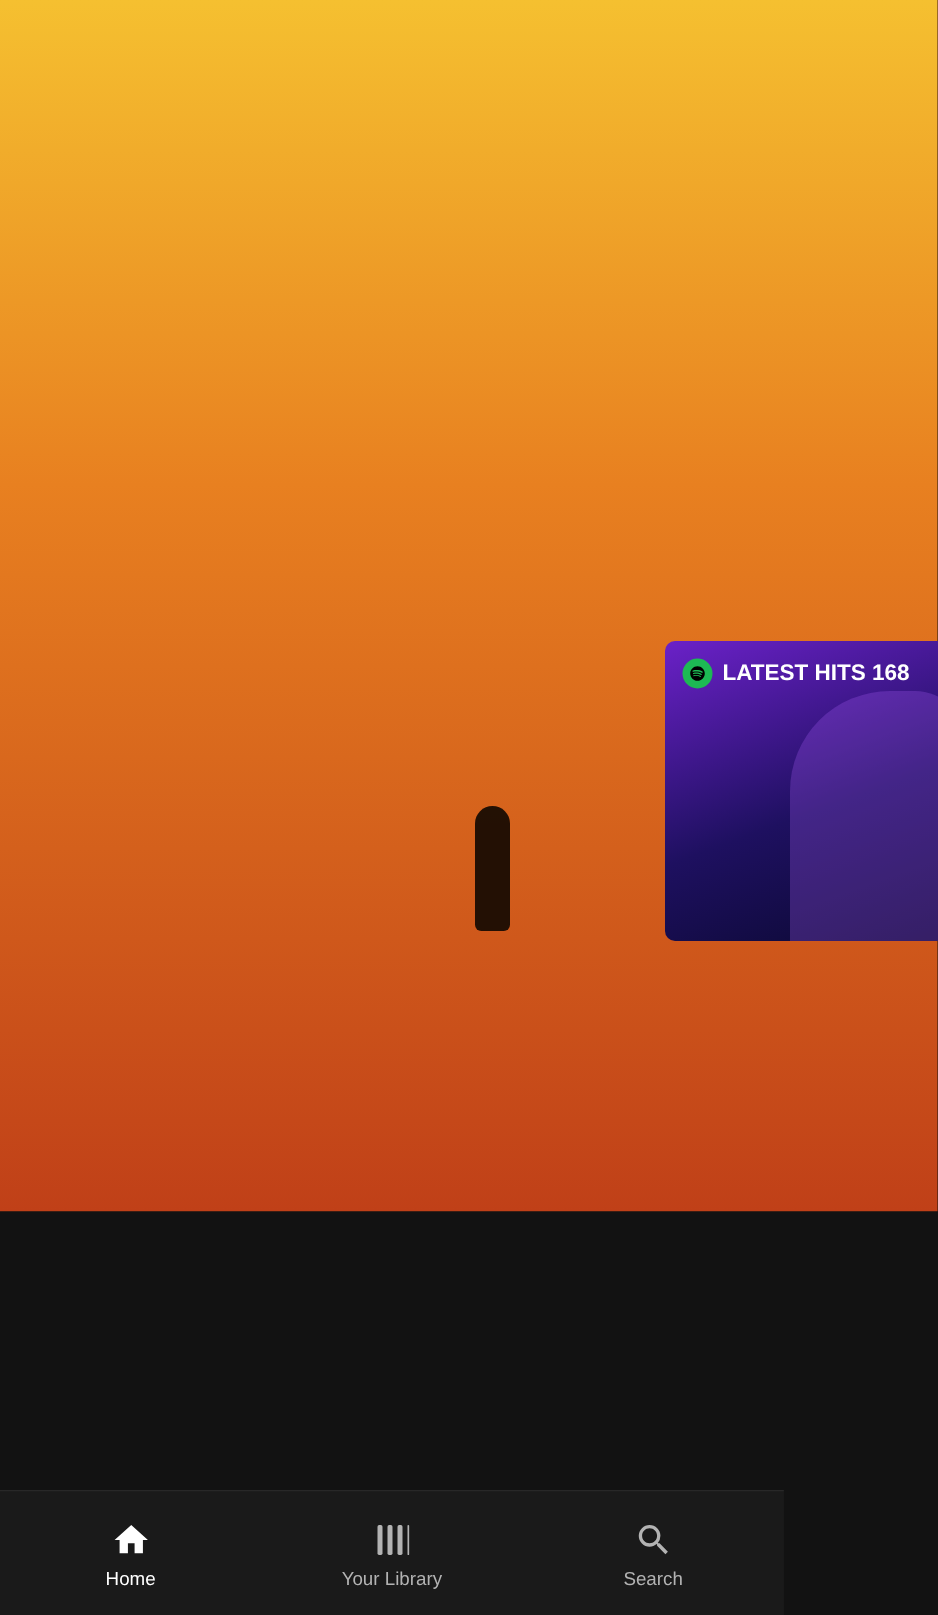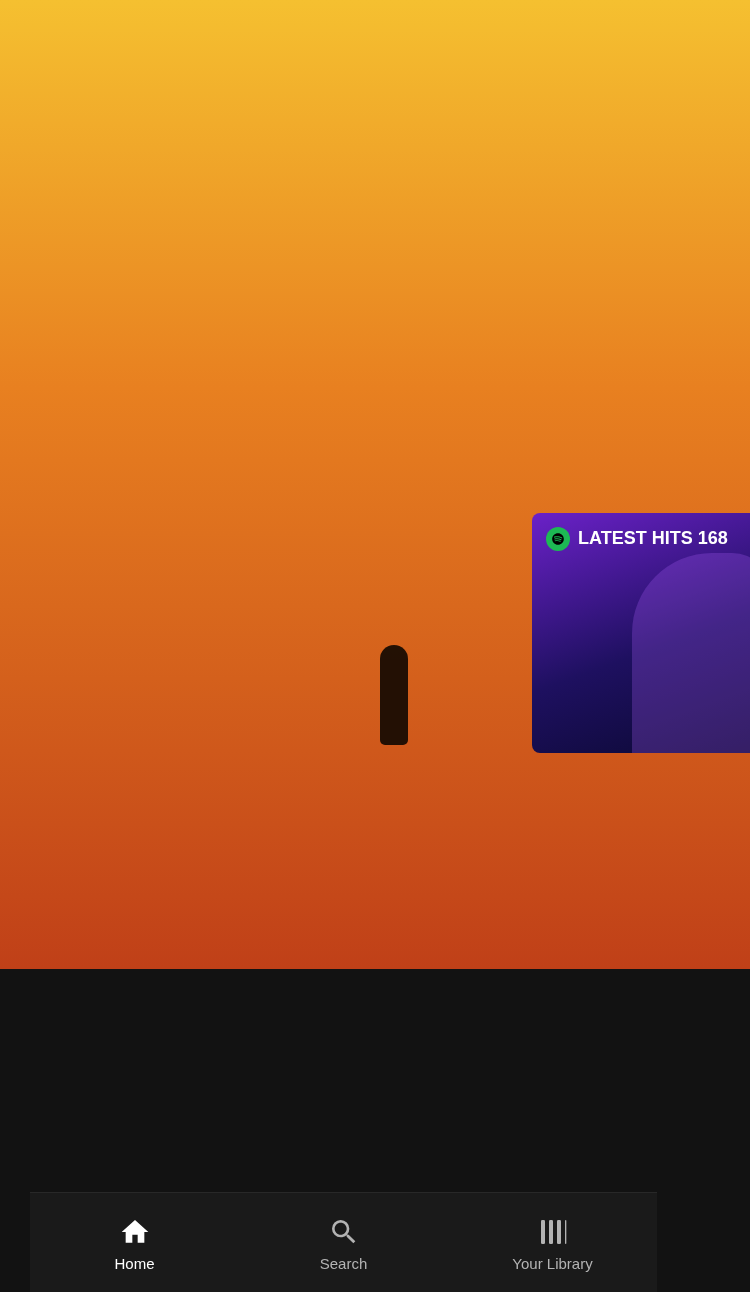--- a/index.html
+++ b/index.html
@@ -149,21 +149,20 @@
       position: fixed;
       bottom: 0;
       left: 0;
       width: 627px;
       height: 100px;
       background: #1a1a1a;
       border-top: 1px solid #282828;
       display: flex;
       align-items: center;
       justify-content: space-around;
-      margin-left: 30px;
     }
 
     .nav-item {
       display: flex;
       flex-direction: column;
       align-items: center;
       gap: 5px;
       cursor: pointer;
       color: #b3b3b3;
       width: 33%;
@@ -440,32 +439,32 @@
       <svg width="32" height="32" viewBox="0 0 24 24" fill="#fff">
           <path d="M10 20v-6h4v6h5v-8h3L12 3 2 12h3v8z"></path>
         </svg>
     </div>
     <span class="nav-item-label">Home</span>
   </div>
 
   <div class="nav-item">
     <div class="nav-item-icon">
       <svg width="32" height="32" viewBox="0 0 24 24" fill="#b3b3b3">
-          <path d="M15.5 14h-.79l-.28-.27A6.471 6.471 0 0016 9.5 6.5 6.5 0 109.5 16c1.61 0 3.09-.59 4.23-1.57l.27.28v.79l5 4.99L20.49 19l-4.99-5zm-6 0C7.01 14 5 11.99 5 9.5S7.01 5 9.5 5 14 7.01 14 9.5 11.99 14 9.5 14z"></path>
-        </svg>
-    </div>
-    <span class="nav-item-label">Search</span>
-  </div>
-
-  <div class="nav-item">
-    <div class="nav-item-icon">
-      <svg width="32" height="32" viewBox="0 0 24 24" fill="#b3b3b3">
 
         <rect x="3" y="3" width="3" height="18" rx="1"></rect>
         <rect x="9" y="3" width="3" height="18" rx="1"></rect>
         <rect x="15" y="3" width="3" height="18" rx="1"></rect>
         <rect x="21" y="3" width="1" height="18" rx="0.5"></rect>
       </svg>
     </div>
     <span class="nav-item-label">Your Library</span>
   </div>
 
+  <div class="nav-item">
+    <div class="nav-item-icon">
+      <svg width="32" height="32" viewBox="0 0 24 24" fill="#b3b3b3">
+          <path d="M15.5 14h-.79l-.28-.27A6.471 6.471 0 0016 9.5 6.5 6.5 0 109.5 16c1.61 0 3.09-.59 4.23-1.57l.27.28v.79l5 4.99L20.49 19l-4.99-5zm-6 0C7.01 14 5 11.99 5 9.5S7.01 5 9.5 5 14 7.01 14 9.5 11.99 14 9.5 14z"></path>
+        </svg>
+    </div>
+    <span class="nav-item-label">Search</span>
+  </div>
+
 </nav>
 
 </body></html>

